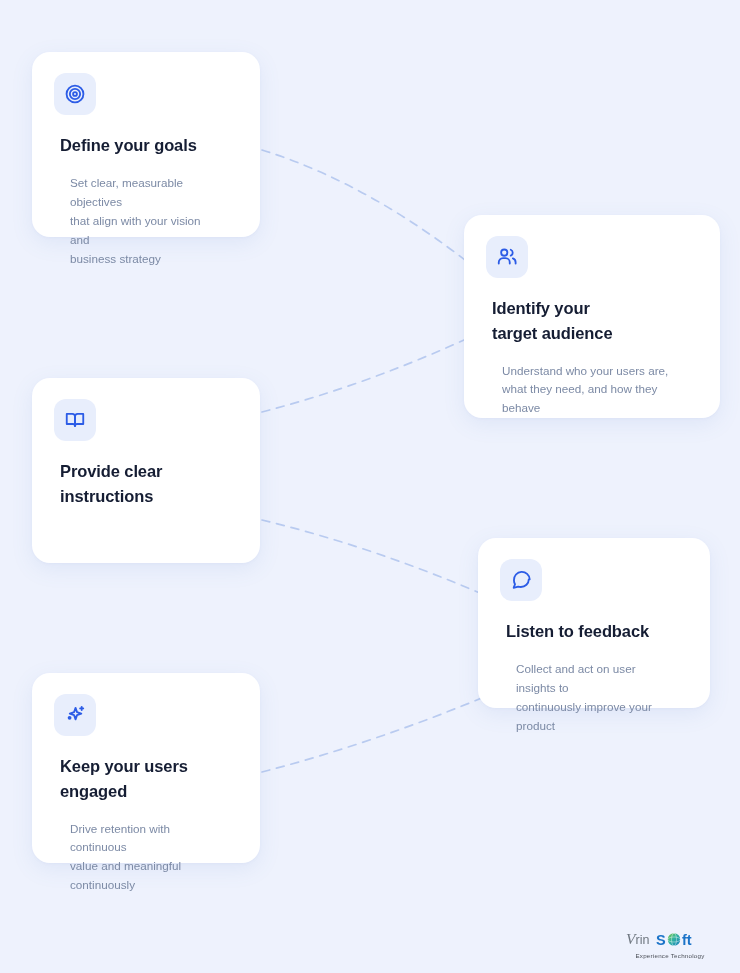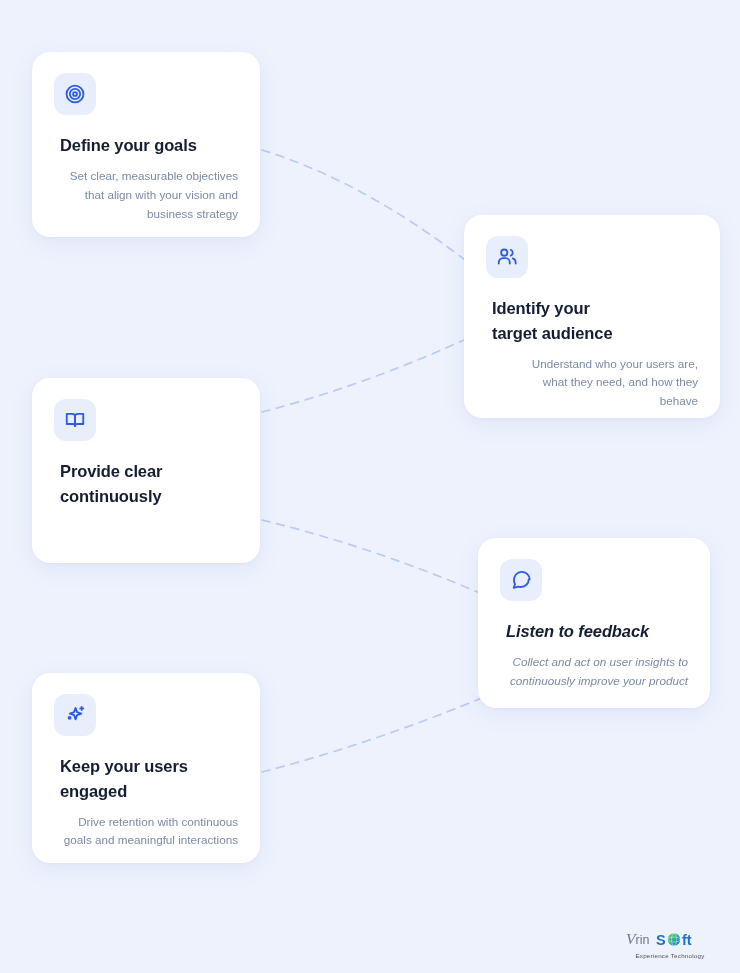--- a/index.html
+++ b/index.html
@@ -59,30 +59,29 @@
     line-height: 1.5;
     color: #151d33;
     letter-spacing: -0.1px;
     margin: 0 0 9px 6px;
     white-space: pre-line;
   }
   .card-desc {
     font-size: 11.7px;
     line-height: 1.62;
     color: #7c8aa5;
-    margin: 0;
+    margin: 16px;
     white-space: pre-line;
-    text-align: right;
   }
 
   
   #card-0 { left: 32px;  top: 52px;  width: 228px; height: 185px; }
   #card-1 { left: 464px; top: 215px; width: 256px; height: 203px; }
   #card-2 { left: 32px;  top: 378px; width: 228px; height: 185px; }
-  #card-3 { left: 478px; top: 538px; width: 232px; height: 170px; font-style: italic; }
+  #card-3 { left: 478px; top: 538px; width: 232px; height: 170px; }
   #card-4 { left: 32px;  top: 673px; width: 228px; height: 190px; }
 
   
   .logo-wrap {
     position: absolute;
     right: 18px;
     bottom: 14px;
     z-index: 3;
     text-align: center;
     width: 104px;
@@ -149,21 +148,21 @@
 
   <div class="card" id="card-2">
     <div class="card-inner">
       <div class="icon-tile">
         <svg width="22" height="22" viewBox="0 0 24 24" fill="none" stroke="#2c5ce6" stroke-width="2" stroke-linecap="round" stroke-linejoin="round">
           <path d="M3 5.4h6.1A2.9 2.9 0 0 1 12 8.3v10.3a2.2 2.2 0 0 0-2.2-2.2H3z"></path>
           <path d="M21 5.4h-6.1A2.9 2.9 0 0 0 12 8.3v10.3a2.2 2.2 0 0 1 2.2-2.2H21z"></path>
         </svg>
       </div>
       <h3 class="card-title">Provide clear
-continuously</h3>
+instructions</h3>
     </div>
   </div>
 
   <div class="card" id="card-3">
     <div class="card-inner">
       <div class="icon-tile">
         <svg width="22" height="22" viewBox="0 0 24 24" fill="none" stroke="#2c5ce6" stroke-width="2" stroke-linecap="round" stroke-linejoin="round">
           <path d="M20.5 11.3c0 4.6-3.9 8.3-8.7 8.3-1 0-2-.16-2.9-.46L4 20.5l1.5-4a8 8 0 0 1-1.2-4.3 8.6 8.6 0 0 1 17.2-.9z"></path>
         </svg>
       </div>
@@ -179,21 +178,21 @@
         <svg width="22" height="22" viewBox="0 0 24 24" fill="none" stroke="#2c5ce6" stroke-width="2" stroke-linecap="round" stroke-linejoin="round">
           <path d="M12.6 4.2l1.6 4.7 4.7 1.6-4.7 1.6-1.6 4.7-1.6-4.7-4.7-1.6 4.7-1.6z"></path>
           <path d="M19.3 3.1v3.4"></path>
           <path d="M17.6 4.8h3.4"></path>
           <circle cx="6.1" cy="15.1" r="1.1"></circle>
         </svg>
       </div>
       <h3 class="card-title">Keep your users
 engaged</h3>
       <p class="card-desc">Drive retention with continuous
-goals and meaningful interactions</p>
+value and meaningful continuously</p>
     </div>
   </div>
 
   <div class="logo-wrap">
     <svg class="logo-mark" width="88" height="22" viewBox="0 0 176 44">
       <defs>
         <linearGradient id="globeGrad" x1="0" y1="0" x2="1" y2="1">
           <stop offset="0%" stop-color="#7ec94a"></stop>
           <stop offset="45%" stop-color="#2fb3a0"></stop>
           <stop offset="100%" stop-color="#1a7fc1"></stop>

